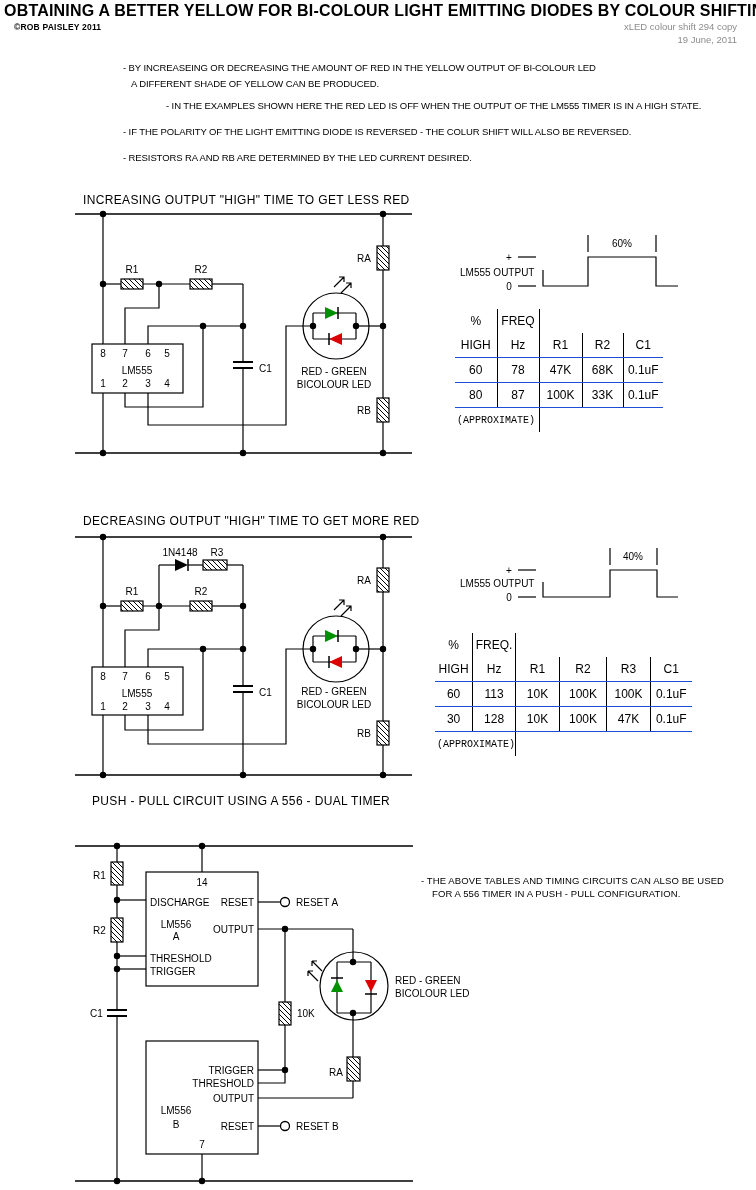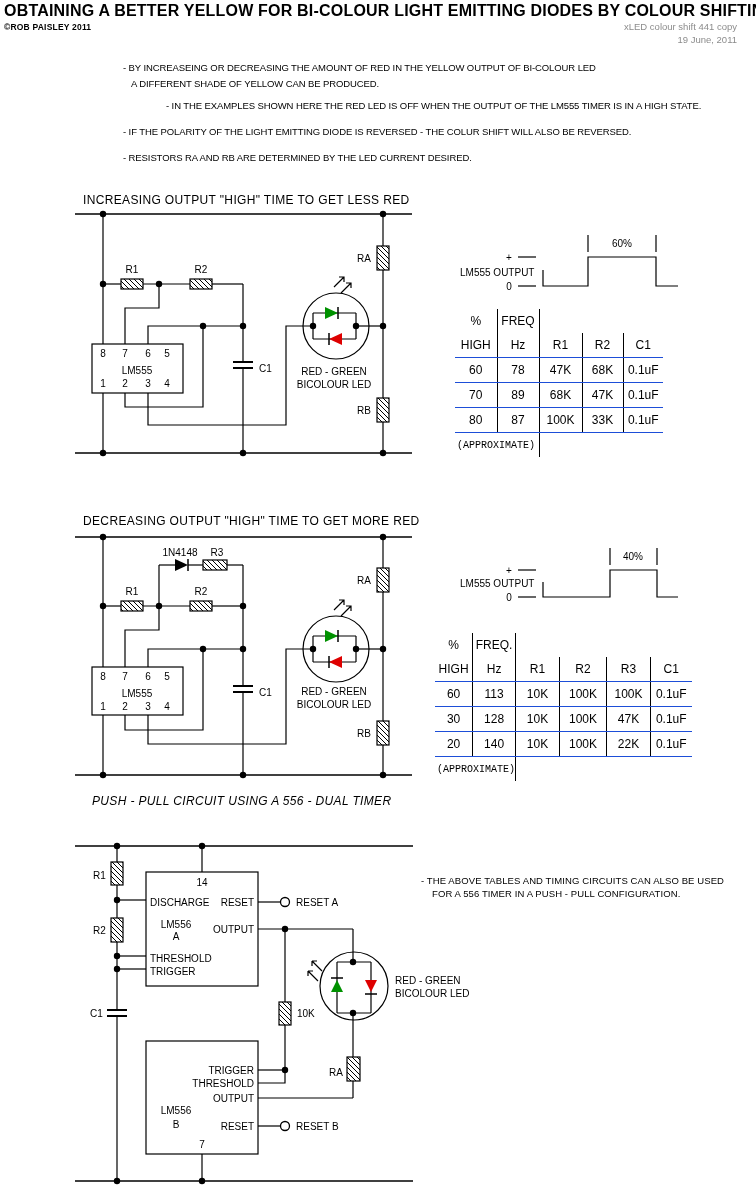--- a/index.html
+++ b/index.html
@@ -1,20 +1,20 @@
 <!DOCTYPE html>
 <html><head>
 <meta charset="utf-8">
 <style>
   html,body { margin:0; padding:0; background:#fff; }
   .page { position:relative; width:756px; height:1190px; background:#fff; overflow:hidden;
           font-family:"Liberation Sans", sans-serif; color:#000; }
   .abs { position:absolute; }
   .title { left:4px; top:2px; font-size:16px; font-weight:bold; letter-spacing:0.2px; white-space:nowrap; }
-  .copyright { left:4px; top:22px; font-size:8.5px; font-weight:bold; letter-spacing:0.2px; }
+  .copyright { left:14px; top:22px; font-size:8.5px; font-weight:bold; letter-spacing:0.2px; }
   .meta { right:19px; top:20px; text-align:right; font-size:9.5px; color:#8C8C8C; line-height:13px; white-space:nowrap; }
   .bullet { font-size:9.5px; letter-spacing:-0.1px; white-space:nowrap; }
   .sec-heading { font-size:12px; letter-spacing:0.35px; white-space:nowrap; }
   .note { font-size:9.5px; letter-spacing:0.1px; white-space:nowrap; line-height:13px; }
   .note .ind { margin-left:11px; }
   svg text { font-family:"Liberation Sans", sans-serif; font-size:10px; fill:#000; stroke:none; }
   .tmid { text-anchor:middle; }
   .tend { text-anchor:end; }
   .ttable { border-collapse:collapse; font-size:12px; }
   .ttable td { text-align:center; padding:0; height:24px; line-height:24px; white-space:nowrap; }
@@ -23,21 +23,21 @@
   .ttable .fn { font-size:10px; height:17px; line-height:17px; text-align:left; padding-left:2px;font-family:Liberation Mono, monospace; }
 </style>
 </head>
 <body>
 
 <div class="page">
 
   <div class="abs title">OBTAINING A BETTER YELLOW FOR BI-COLOUR LIGHT EMITTING DIODES BY COLOUR SHIFTING</div>
   <div class="abs copyright">©ROB PAISLEY 2011</div>
   <div class="abs meta">
-    <div>xLED colour shift 441 copy</div>
+    <div>xLED colour shift 294 copy</div>
     <div>19 June, 2011</div>
   </div>
 
   <div class="abs bullet" style="left:123px; top:62px;">- BY INCREASEING OR DECREASING THE AMOUNT OF RED IN THE YELLOW OUTPUT OF BI-COLOUR LED</div>
   <div class="abs bullet" style="left:131px; top:78px;">A DIFFERENT SHADE OF YELLOW CAN BE PRODUCED.</div>
   <div class="abs bullet" style="left:123px; top:100px;margin-left:43px;">- IN THE EXAMPLES SHOWN HERE THE RED LED IS OFF WHEN THE OUTPUT OF THE LM555 TIMER IS IN A HIGH STATE.</div>
   <div class="abs bullet" style="left:123px; top:152px;">- RESISTORS RA AND RB ARE DETERMINED BY THE LED CURRENT DESIRED.</div>
   <div class="abs bullet" style="left:123px; top:126px;">- IF THE POLARITY OF THE LIGHT EMITTING DIODE IS REVERSED - THE COLUR SHIFT WILL ALSO BE REVERSED.</div>
 
   <div class="abs sec-heading" style="left:83px; top:193px;">INCREASING OUTPUT "HIGH" TIME TO GET LESS RED</div>
@@ -169,27 +169,20 @@
       <td class="br bb">Hz</td>
       <td class="br bb">R1</td>
       <td class="br bb">R2</td>
       <td class="bb">C1</td>
     </tr>
     <tr>
       <td class="br bb">60</td>
       <td class="br bb">78</td>
       <td class="br bb">47K</td>
       <td class="br bb">68K</td>
-      <td class="bb">0.1uF</td>
-    </tr>
-    <tr>
-      <td class="br bb">70</td>
-      <td class="br bb">89</td>
-      <td class="br bb">68K</td>
-      <td class="br bb">47K</td>
       <td class="bb">0.1uF</td>
     </tr>
     <tr>
       <td class="br bb">80</td>
       <td class="br bb">87</td>
       <td class="br bb">100K</td>
       <td class="br bb">33K</td>
       <td class="bb">0.1uF</td>
     </tr>
     <tr>
@@ -357,35 +350,27 @@
     </tr>
     <tr>
       <td class="br bb">30</td>
       <td class="br bb">128</td>
       <td class="br bb">10K</td>
       <td class="br bb">100K</td>
       <td class="br bb">47K</td>
       <td class="bb">0.1uF</td>
     </tr>
     <tr>
-      <td class="br bb">20</td>
-      <td class="br bb">140</td>
-      <td class="br bb">10K</td>
-      <td class="br bb">100K</td>
-      <td class="br bb">22K</td>
-      <td class="bb">0.1uF</td>
-    </tr>
-    <tr>
       <td class="br fn" colspan="2">(APPROXIMATE)</td>
       <td colspan="4"></td>
     </tr>
   </tbody>
     </table>
 
-  <div class="abs sec-heading" style="left:92px; top:794px;font-style:italic;">PUSH - PULL CIRCUIT USING A 556 - DUAL TIMER</div>
+  <div class="abs sec-heading" style="left:92px; top:794px;">PUSH - PULL CIRCUIT USING A 556 - DUAL TIMER</div>
 
   <div class="abs note" style="left:421px; top:874px;">
     <div>- THE ABOVE TABLES AND TIMING CIRCUITS CAN ALSO BE USED</div>
     <div class="ind">FOR A 556 TIMER IN A PUSH - PULL CONFIGURATION.</div>
   </div>
 
   <svg class="abs" style="left:70px; top:840px;" width="400" height="350" viewBox="0 0 400 350">
     <defs>
       <pattern id="hC" width="5" height="5" patternUnits="userSpaceOnUse">
         <path d="M0,0 l5,5 M-1,4 l2,2 M4,-1 l2,2" stroke="#000" stroke-width="1" fill="none"></path>

